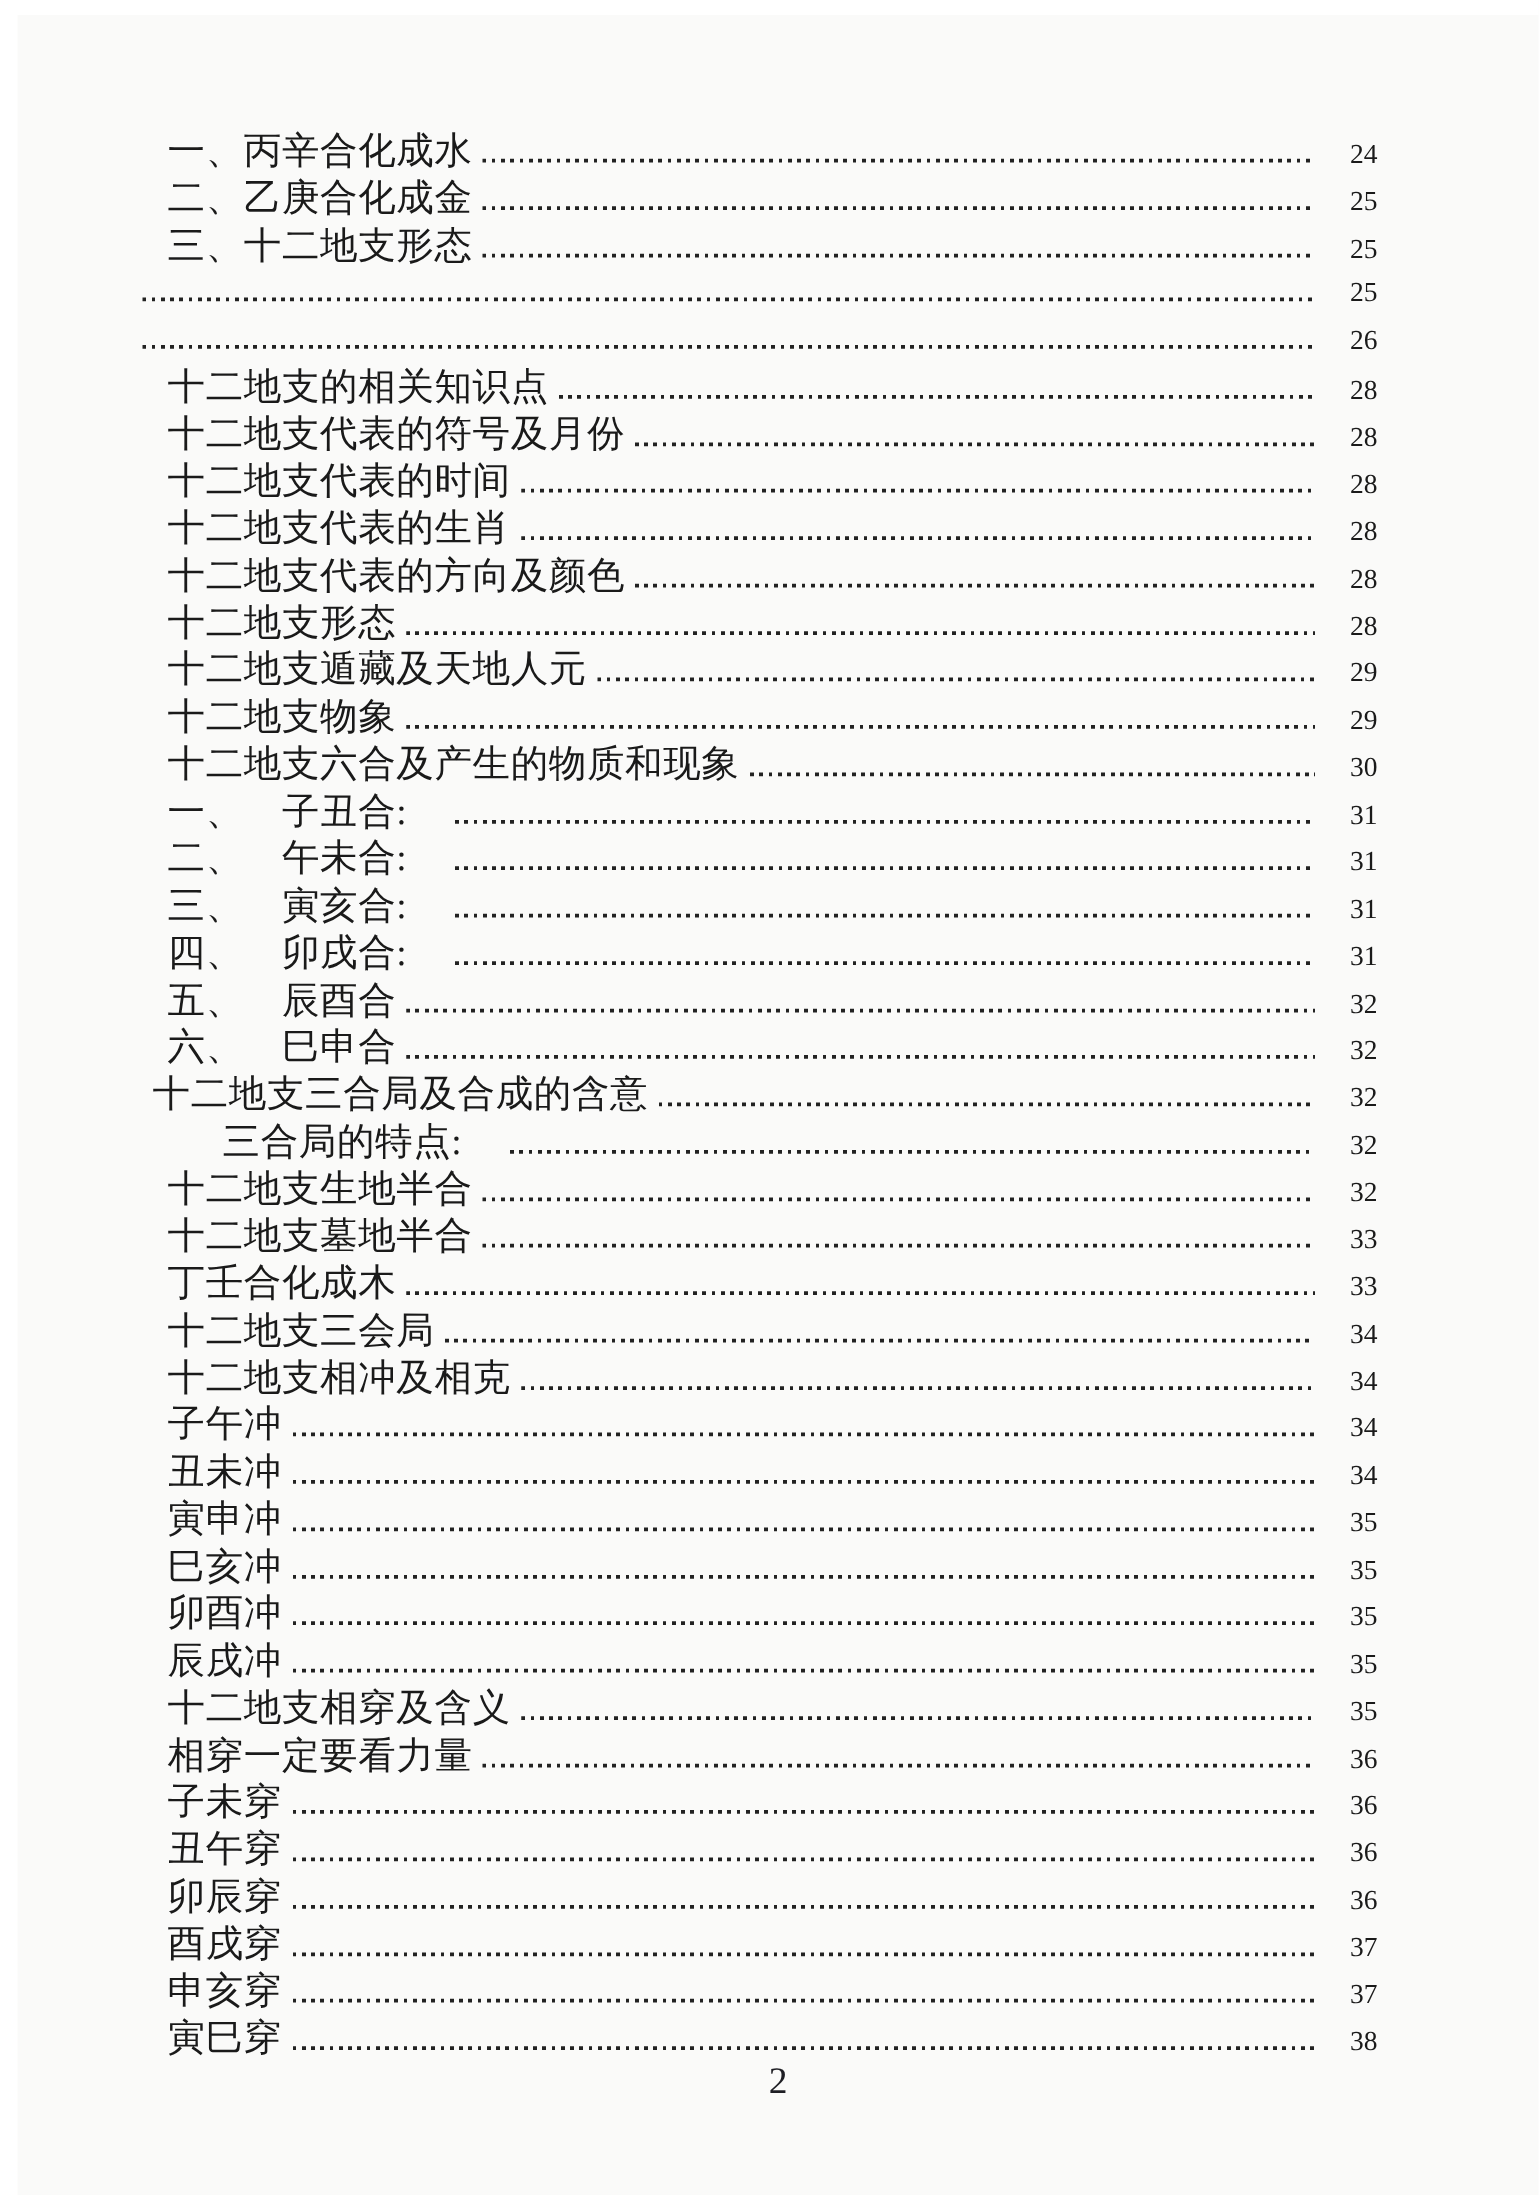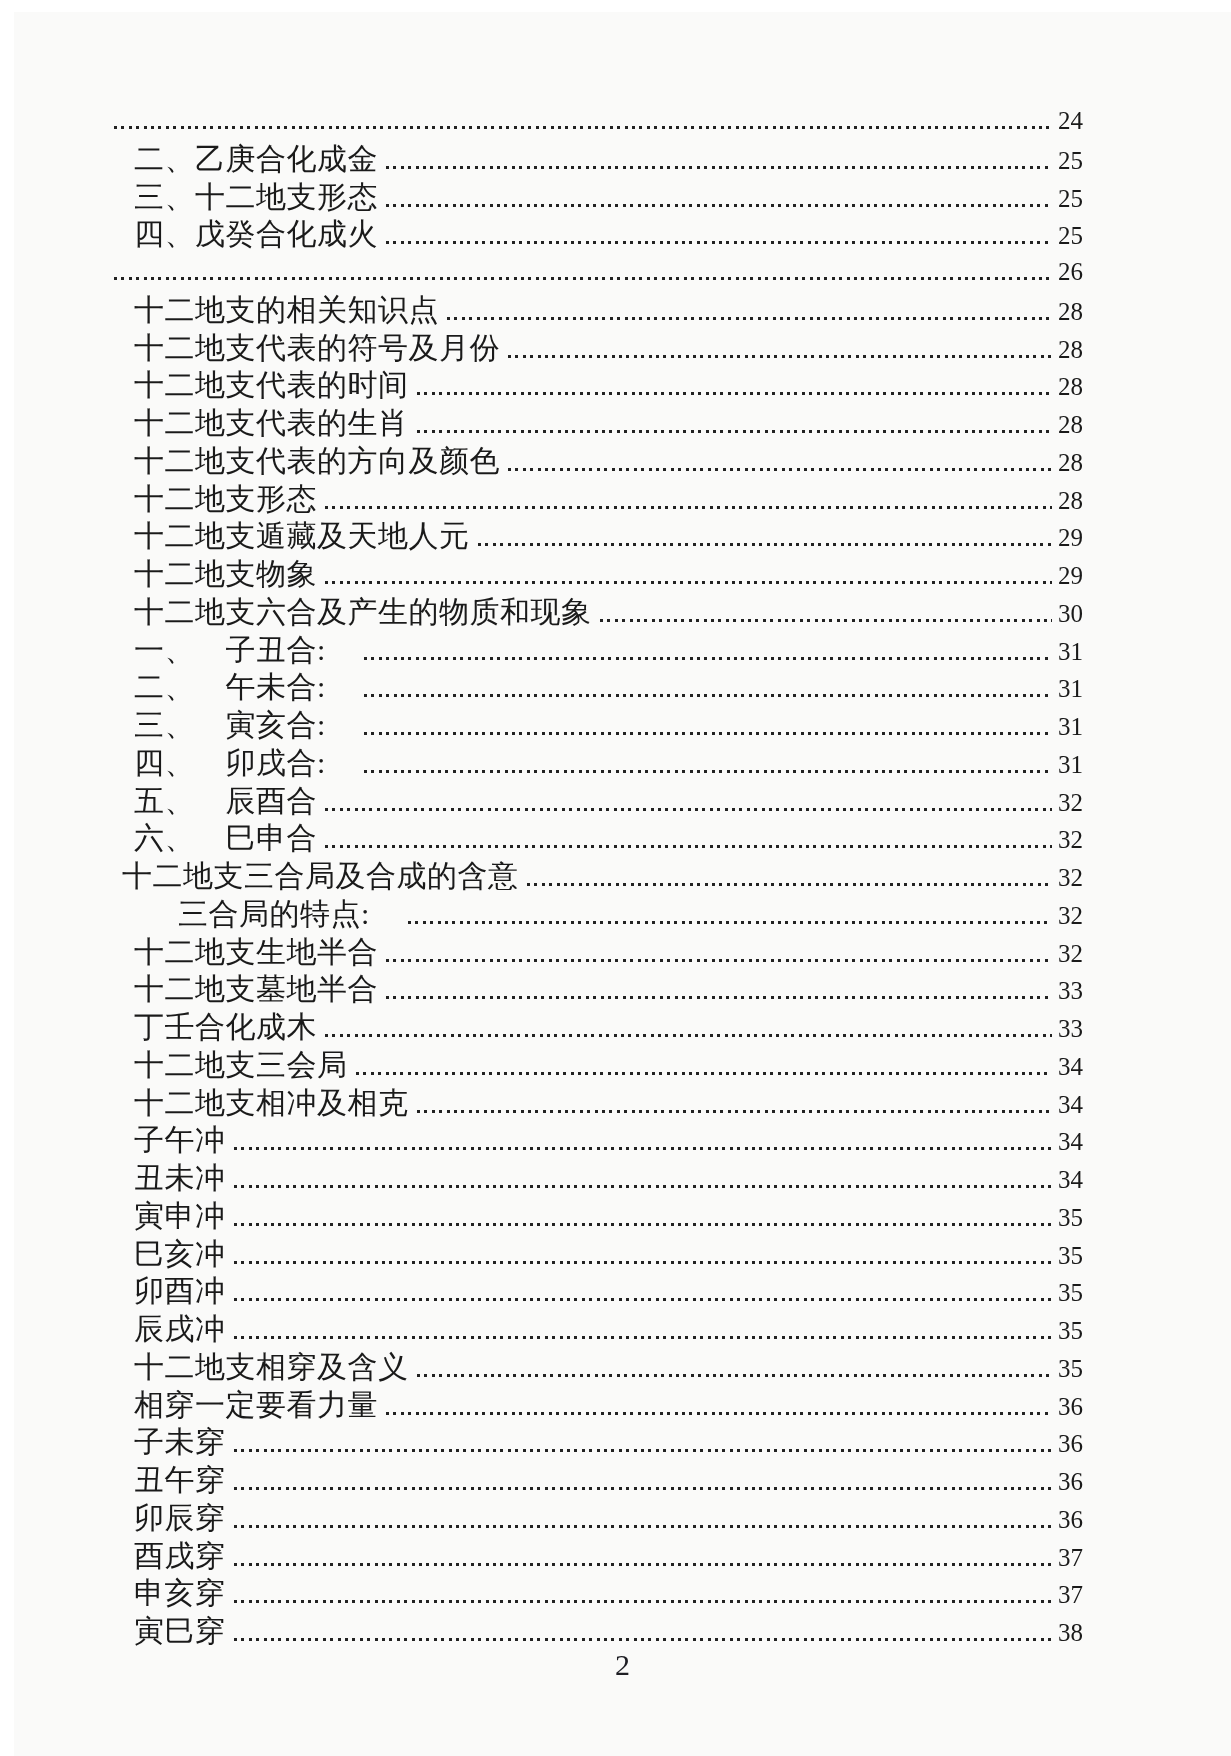--- a/index.html
+++ b/index.html
@@ -44,54 +44,55 @@
     margin: 0 6px 2px 8px;
     background-image: repeating-linear-gradient(
       to right,
       #222222 0px, #222222 3px,
       transparent 3px, transparent 7.4px
     );
   }
   .pagenum {
     flex: 0 0 auto;
     min-width: 44px;
-    font-size: 25px;
+    text-align: right;
+    font-size: 22px;
     line-height: 37.75px;
   }
   .footer {
     position: absolute;
     left: 0;
     right: 0;
     top: 1636px;
     text-align: center;
     font-size: 30px;
     color: #1e1e24;
   }
 </style>
 </head>
 <body>
 
 <div class="page">
   <div class="toc">
       <div class="row indent-1">
+    <span class="label">一、丙辛合化成水</span>
     <span class="leader"></span>
     <span class="pagenum">24</span>
   </div>
       <div class="row indent-1">
     <span class="label">二、乙庚合化成金</span>
     <span class="leader"></span>
     <span class="pagenum">25</span>
   </div>
       <div class="row indent-1">
     <span class="label">三、十二地支形态</span>
     <span class="leader"></span>
     <span class="pagenum">25</span>
   </div>
       <div class="row indent-1">
-    <span class="label">四、戊癸合化成火</span>
     <span class="leader"></span>
     <span class="pagenum">25</span>
   </div>
       <div class="row indent-2">
     <span class="leader"></span>
     <span class="pagenum">26</span>
   </div>
       <div class="row indent-1">
     <span class="label">十二地支的相关知识点</span>
     <span class="leader"></span>

